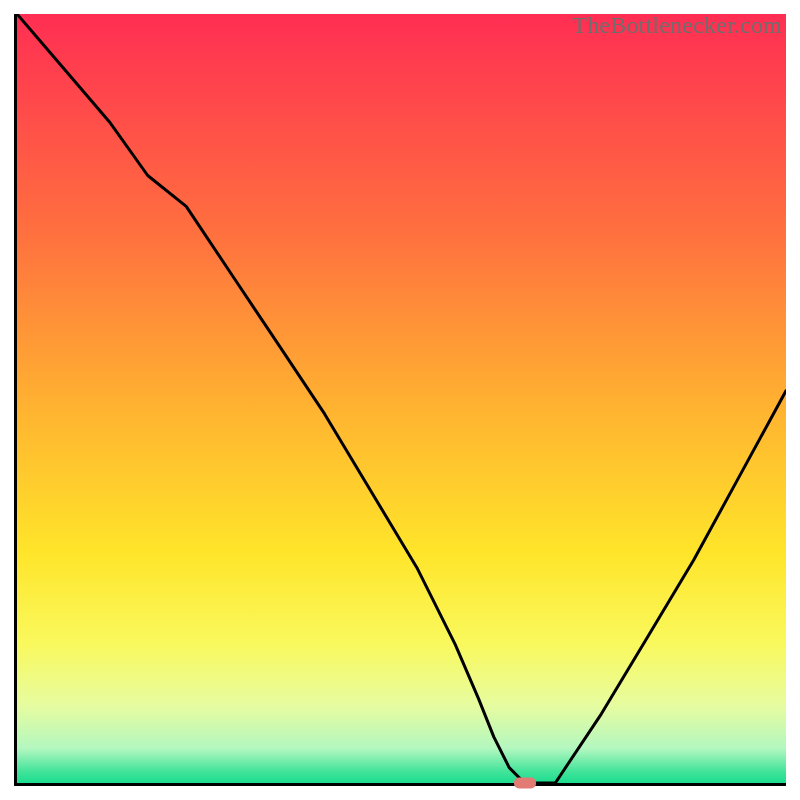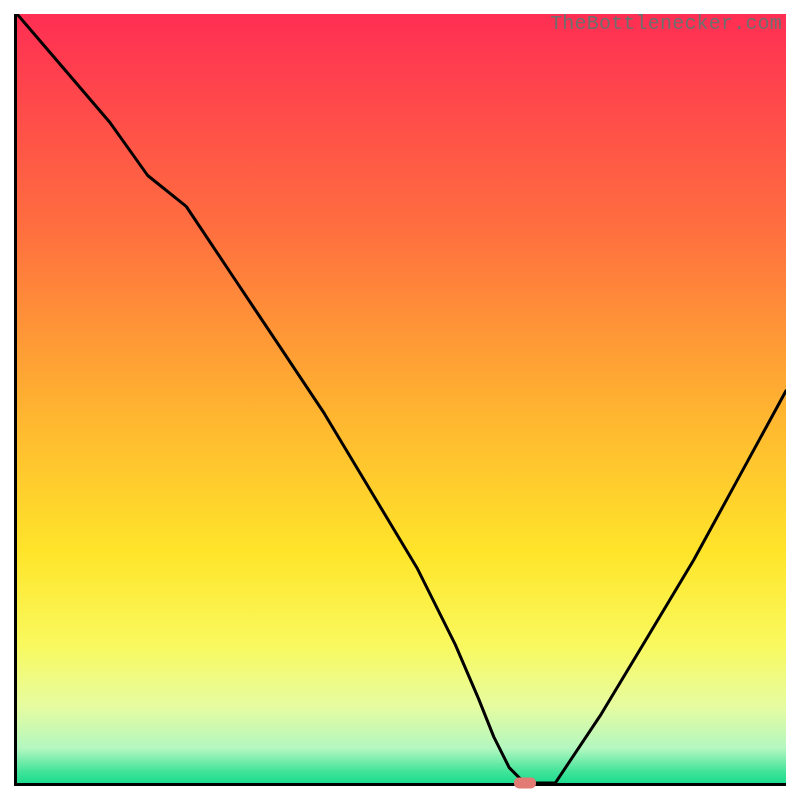--- a/index.html
+++ b/index.html
@@ -37,22 +37,22 @@
     left: 0;
     top: 0;
     width: 100%;
     height: 100%;
     pointer-events: none;
   }
   .attribution {
     position: absolute;
     top: -2px;
     right: 4px;
-    font-family: Liberation Mono, monospace;
-    font-size: 20px;
+    font-family: Liberation Serif, serif;
+    font-size: 24px;
     color: #6e6e6e;
     font-weight: 500;
     letter-spacing: 0.2px;
   }
   .marker {
     position: absolute;
     width: 22px;
     height: 11px;
     background: #e37b75;
     border-radius: 5px;

